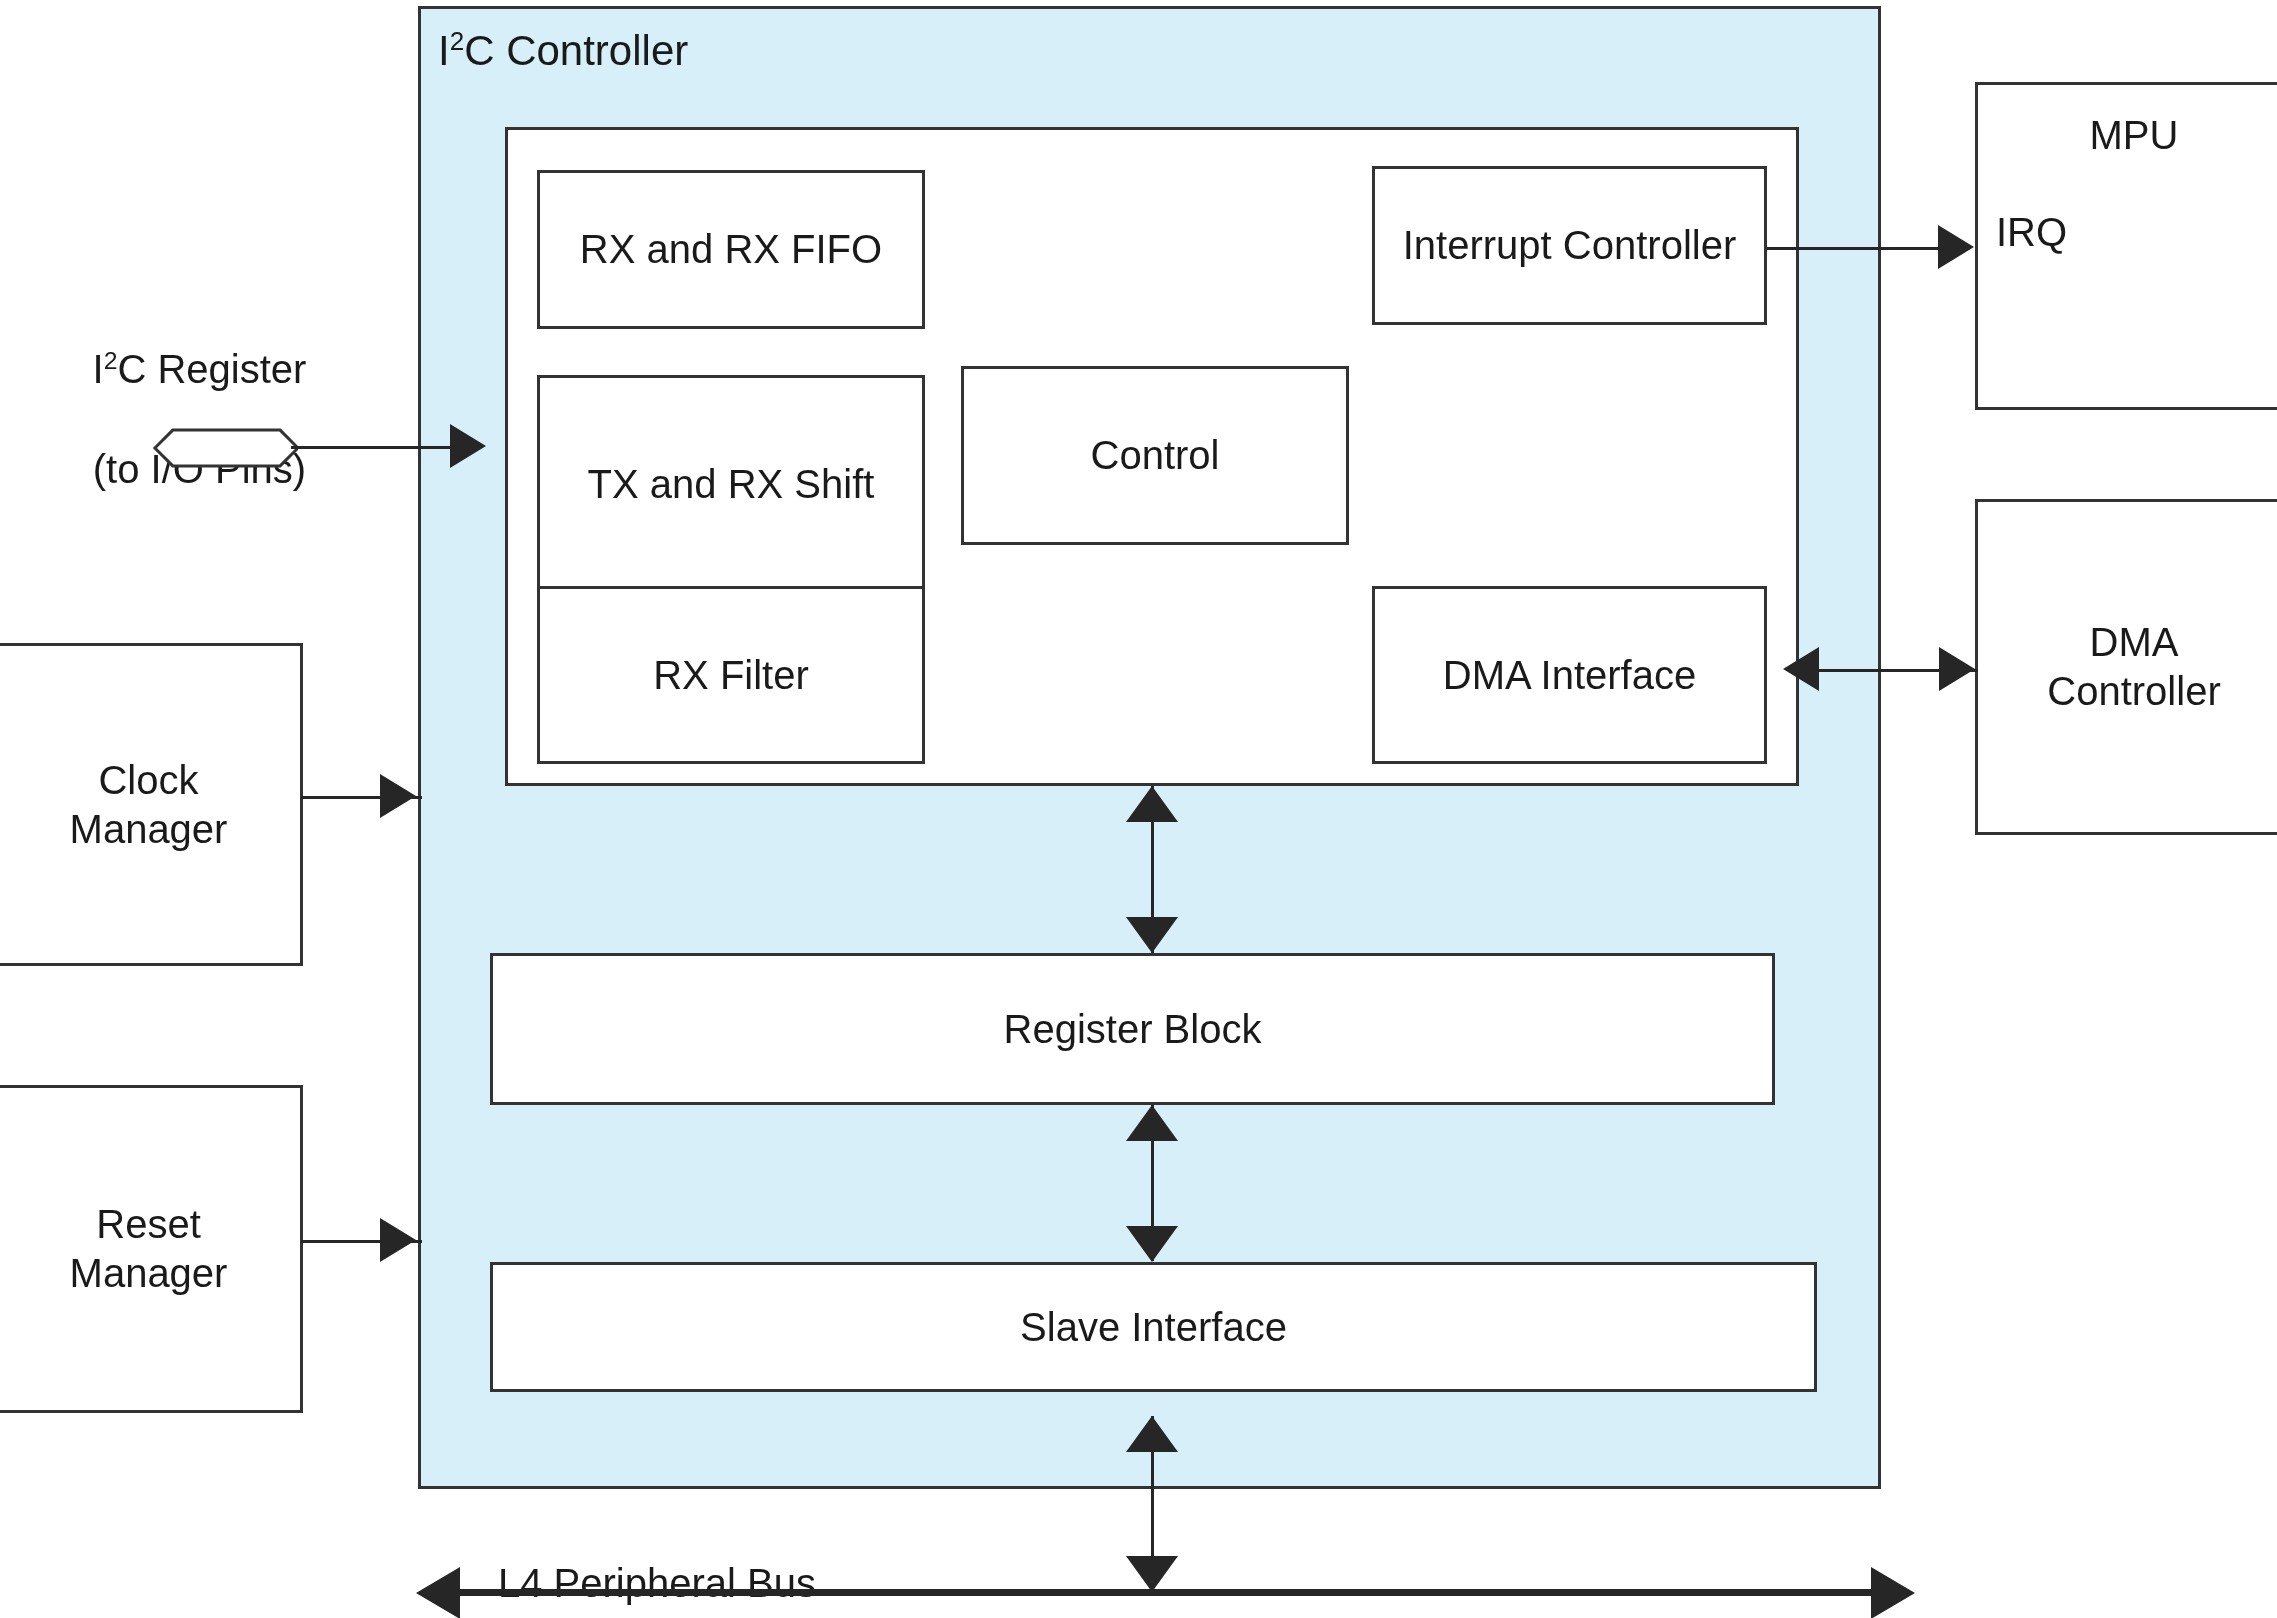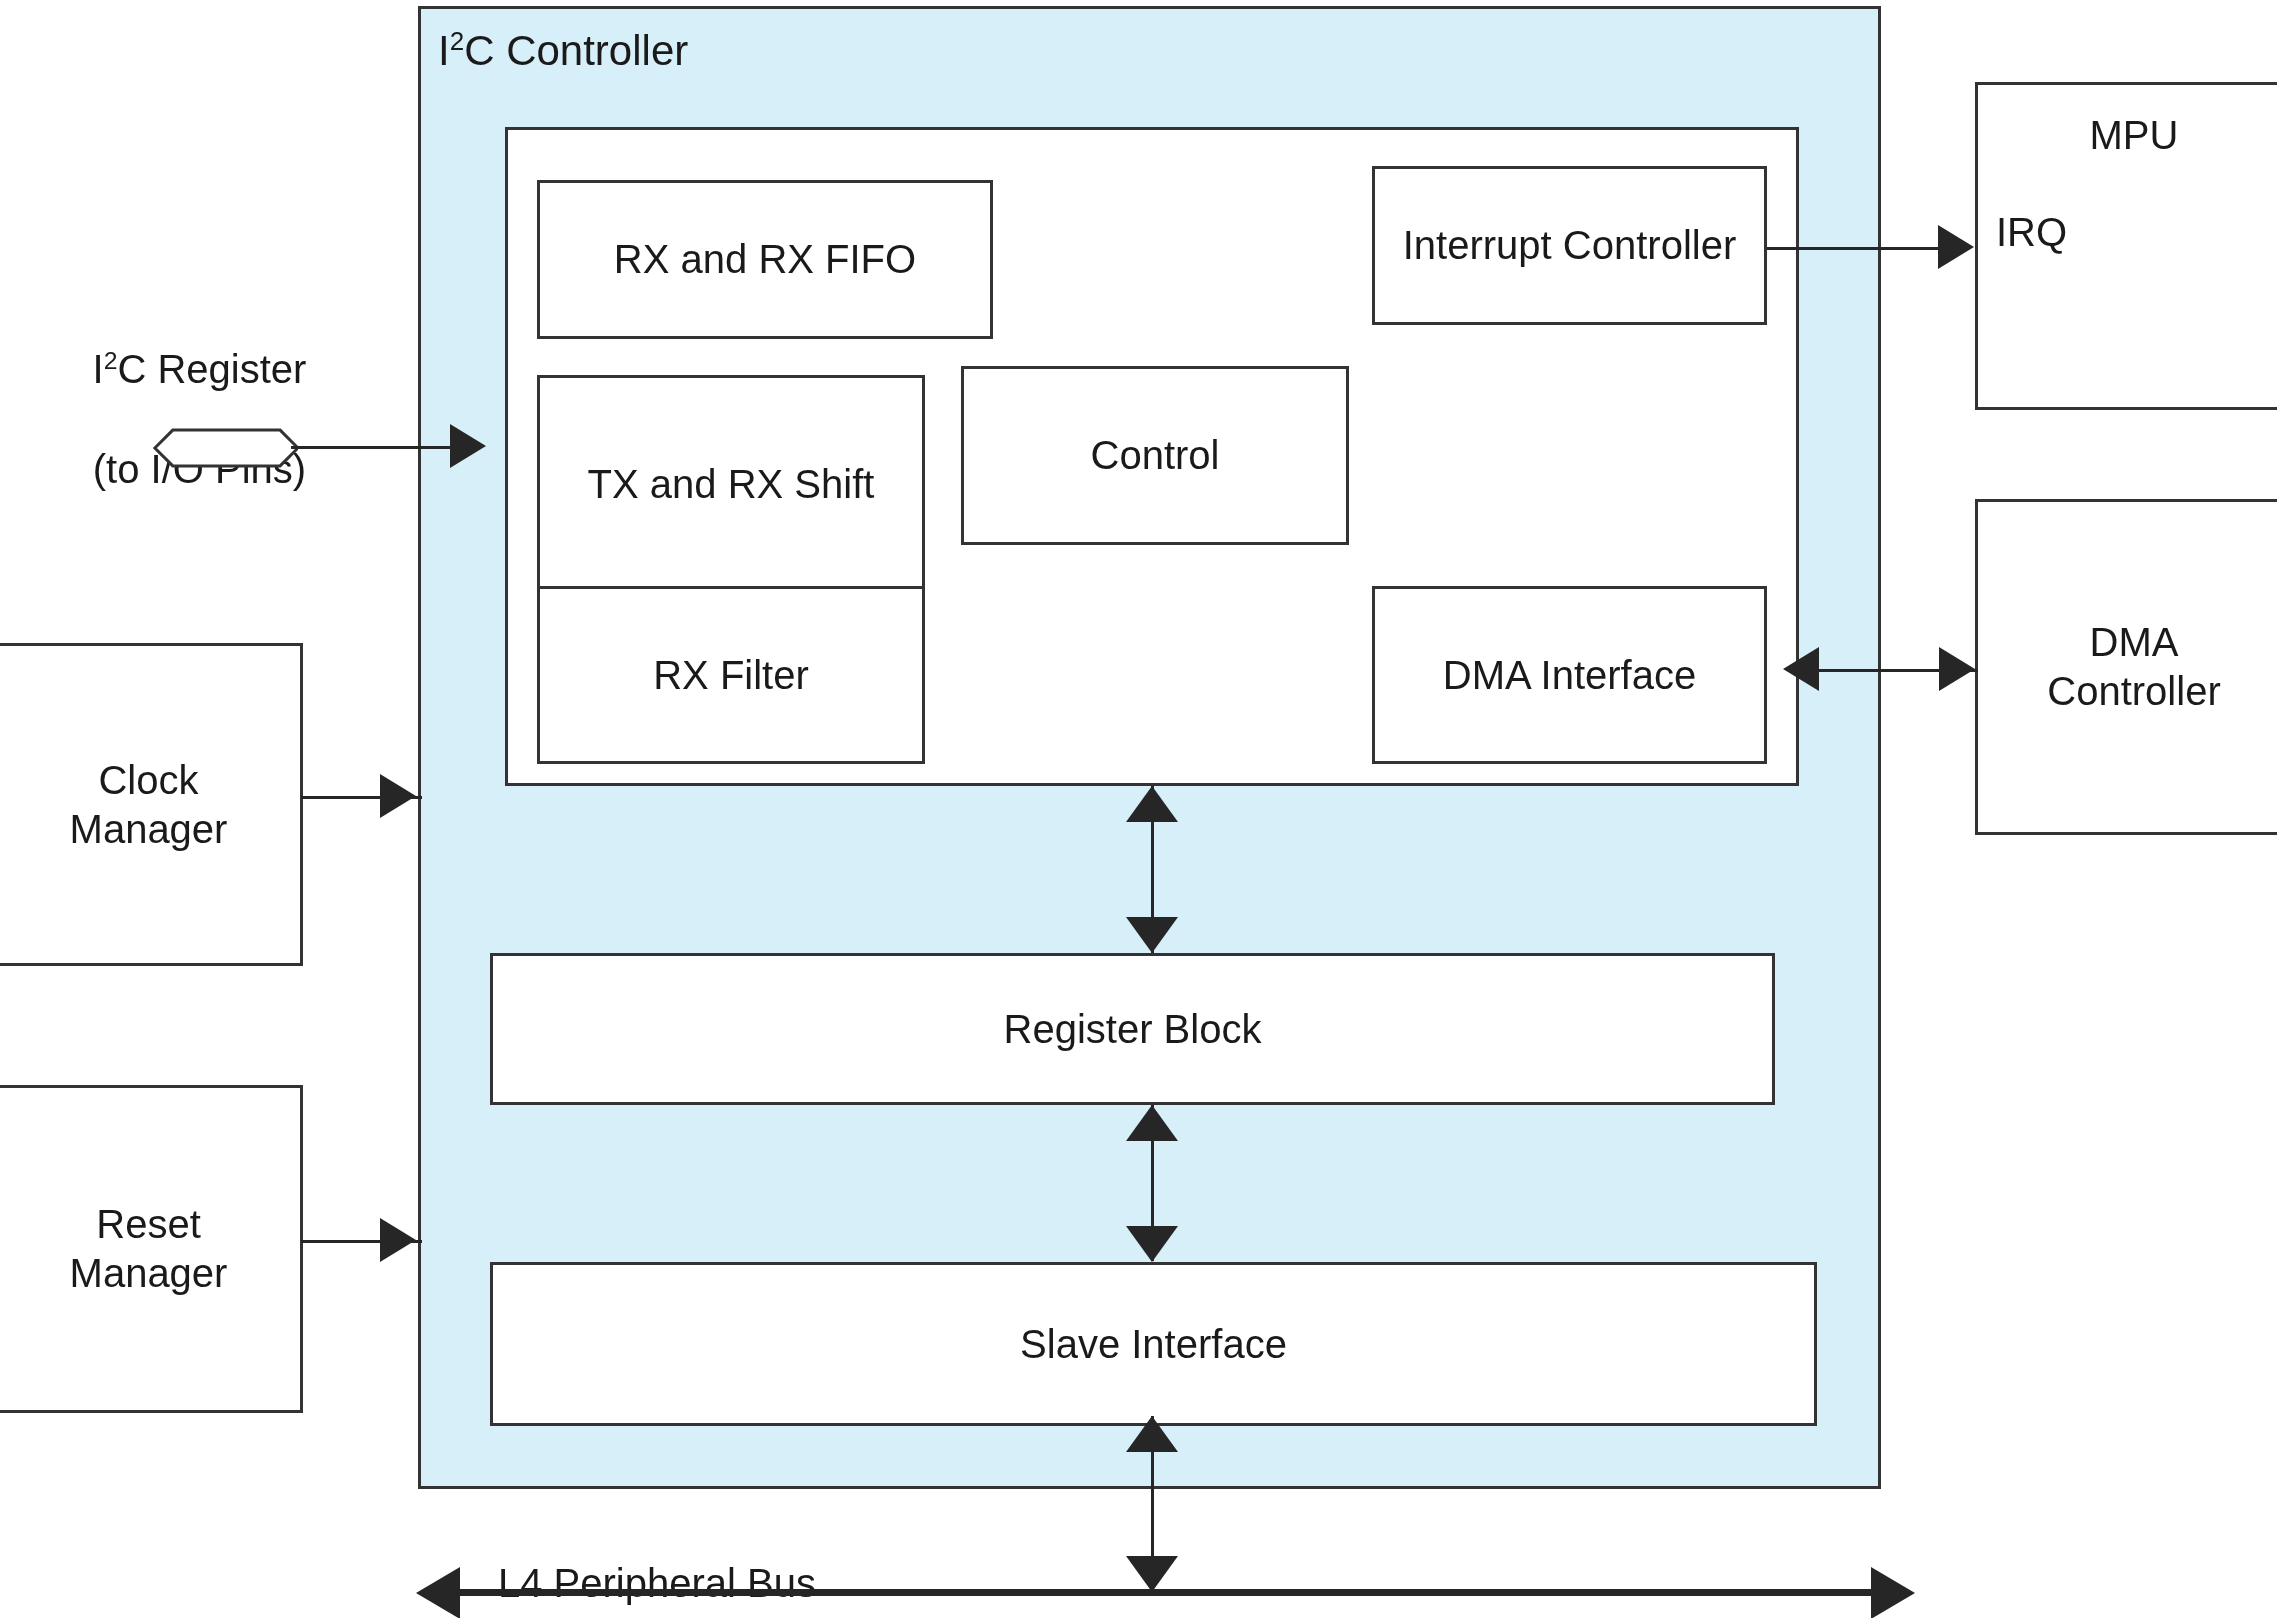--- a/index.html
+++ b/index.html
@@ -133,21 +133,21 @@
 <div id="stage">
 
   <div id="i2c-region"></div>
 
   <div id="i2c-title">
     <span>I</span><sup>2</sup><span>C Controller</span>
   </div>
 
   <div id="core-box"></div>
 
-  <div class="box" style="left:537px; top:180px; width:456px; height:159px;">
+  <div class="box" style="left:537px; top:170px; width:388px; height:159px;">
     <span>RX and RX FIFO</span>
   </div>
 
   <div class="box" style="left:1372px; top:166px; width:395px; height:159px;">
     <span>Interrupt Controller</span>
   </div>
 
   <div class="box" style="left:537px; top:375px; width:388px; height:218px;">
     <span>TX and RX Shift</span>
   </div>
@@ -161,21 +161,21 @@
   </div>
 
   <div class="box" style="left:1372px; top:586px; width:395px; height:178px;">
     <span>DMA Interface</span>
   </div>
 
   <div class="box" style="left:490px; top:953px; width:1285px; height:152px;">
     <span>Register Block</span>
   </div>
 
-  <div class="box" style="left:490px; top:1262px; width:1327px; height:164px;">
+  <div class="box" style="left:490px; top:1262px; width:1327px; height:130px;">
     <span>Slave Interface</span>
   </div>
 
   <div class="box stacked" style="left:1975px; top:82px; width:318px; height:328px;">
     <div class="mpu-title">MPU</div>
     <div class="mpu-irq">IRQ</div>
   </div>
 
   <div class="box" style="left:1975px; top:499px; width:318px; height:336px;">
     <span>DMA

